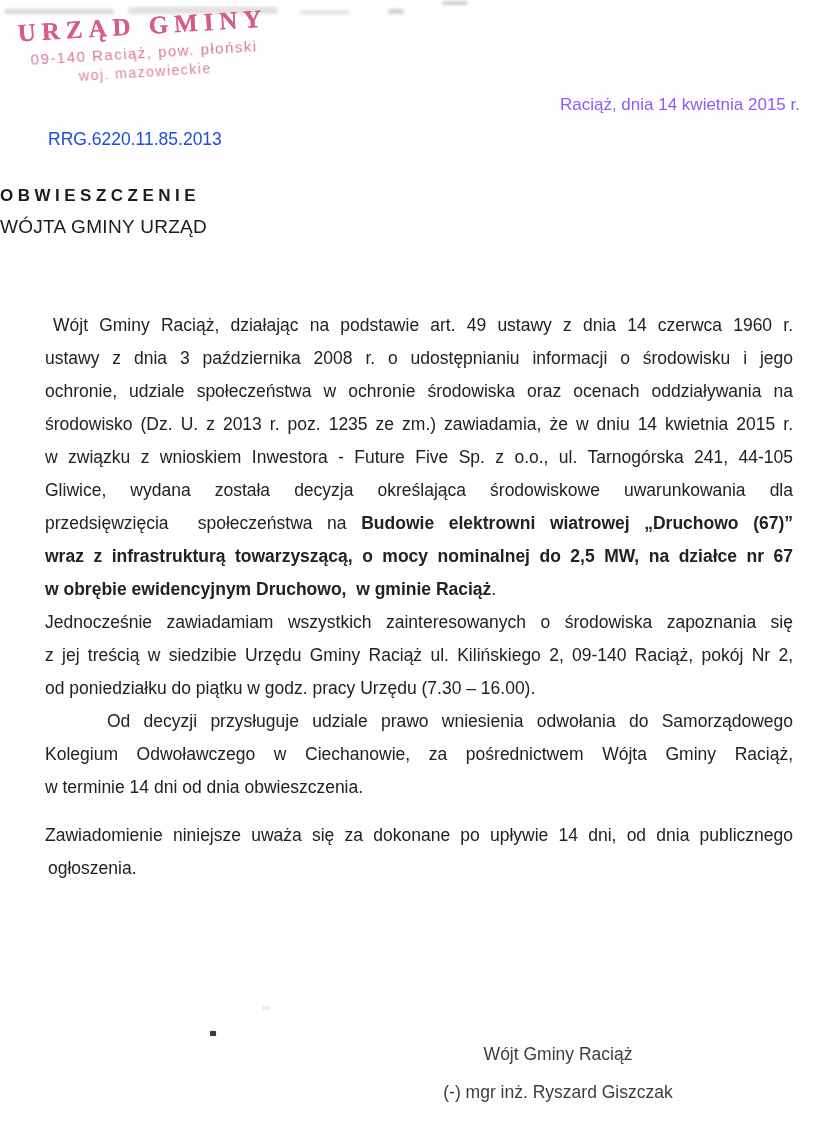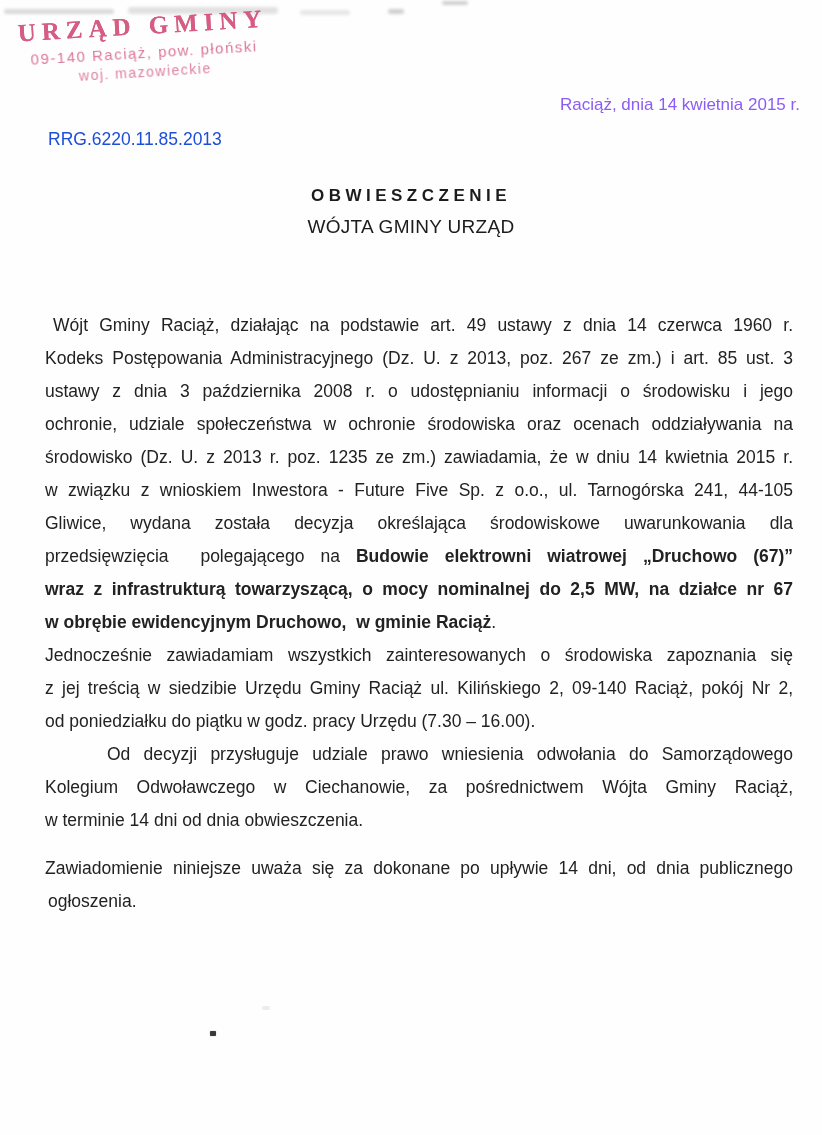--- a/index.html
+++ b/index.html
@@ -42,21 +42,21 @@
   .stamp-l3{
     font-size:14px;letter-spacing:1.5px;margin-top:3px;
     opacity:.72;filter:blur(.3px);white-space:nowrap;
   }
 
   
   .dateline{position:absolute;top:95px;right:22px;font-size:17px;color:#8b5cf6;}
   .refno{position:absolute;top:129px;left:48px;font-size:17.5px;color:#1d4ed8;}
 
   
-  .title{position:absolute;top:186px;left:0;width:100%;text-align:center;color:#1c1c1c;}
+  .title{position:absolute;top:186px;left:0;width:100%;text-align:left;color:#1c1c1c;}
   .title-l1{font-size:17px;font-weight:bold;letter-spacing:4.5px;}
   .title-l2{font-size:19px;letter-spacing:.3px;margin-top:10px;}
 
   
   .docbody{
     position:absolute;left:45px;top:309px;width:748px;
     font-size:17.5px;line-height:33px;color:#222;
   }
   .line{white-space:pre-wrap;}
   .line.just{text-align:justify;text-align-last:justify;}
@@ -91,40 +91,43 @@
   <div class="refno">RRG.6220.11.85.2013</div>
 
   <div class="title">
     <div class="title-l1">OBWIESZCZENIE</div>
     <div class="title-l2">WÓJTA GMINY URZĄD</div>
   </div>
 
   <div class="docbody">
       <div class="para">
         <div class="line just" style="padding-left: 8px;"><span>Wójt Gminy Raciąż, działając na podstawie art. 49 ustawy z dnia 14 czerwca 1960 r.</span></div>
-        <div class="line just"><span>Kodeks Postępowania Administracyjnego (Dz. U. z 2013, poz. 267 ze zm.) i art. 85 ust. 3</span></div>
         <div class="line just"><span>ustawy z dnia 3 października 2008 r. o udostępnianiu informacji o środowisku i jego</span></div>
         <div class="line just"><span>ochronie, udziale społeczeństwa w ochronie środowiska oraz ocenach oddziaływania na</span></div>
         <div class="line just"><span>środowisko (Dz. U. z 2013 r. poz. 1235 ze zm.) zawiadamia, że w dniu 14 kwietnia 2015 r.</span></div>
         <div class="line just"><span>w związku z wnioskiem Inwestora - Future Five Sp. z o.o., ul. Tarnogórska 241, 44-105</span></div>
         <div class="line just"><span>Gliwice, wydana została decyzja określająca środowiskowe uwarunkowania dla</span></div>
-        <div class="line just"><span>przedsięwzięcia  polegającego na </span><span class="b">Budowie elektrowni wiatrowej „Druchowo (67)”</span></div>
+        <div class="line just"><span>przedsięwzięcia  społeczeństwa na </span><span class="b">Budowie elektrowni wiatrowej „Druchowo (67)”</span></div>
         <div class="line just"><span class="b">wraz z infrastrukturą towarzyszącą, o mocy nominalnej do 2,5 MW, na działce nr 67</span></div>
         <div class="line"><span class="b">w obrębie ewidencyjnym Druchowo,  w gminie Raciąż</span><span>.</span></div>
       </div>
       <div class="para">
         <div class="line just"><span>Jednocześnie zawiadamiam wszystkich zainteresowanych o środowiska zapoznania się</span></div>
         <div class="line just"><span>z jej treścią w siedzibie Urzędu Gminy Raciąż ul. Kilińskiego 2, 09-140 Raciąż, pokój Nr 2,</span></div>
         <div class="line"><span>od poniedziałku do piątku w godz. pracy Urzędu (7.30 – 16.00).</span></div>
       </div>
       <div class="para">
         <div class="line just" style="padding-left: 62px;"><span>Od decyzji przysługuje udziale prawo wniesienia odwołania do Samorządowego</span></div>
         <div class="line just"><span>Kolegium Odwoławczego w Ciechanowie, za pośrednictwem Wójta Gminy Raciąż,</span></div>
         <div class="line"><span>w terminie 14 dni od dnia obwieszczenia.</span></div>
       </div>
       <div class="para" style="margin-top: 15px;">
         <div class="line just"><span>Zawiadomienie niniejsze uważa się za dokonane po upływie 14 dni, od dnia publicznego</span></div>
         <div class="line" style="padding-left: 3px;"><span>ogłoszenia.</span></div>
       </div>
     </div>
 
+  <div class="signature">
+    <div>Wójt Gminy Raciąż</div>
+    <div>(-) mgr inż. Ryszard Giszczak</div>
+  </div>
 
 </div>
 
 </body></html>

